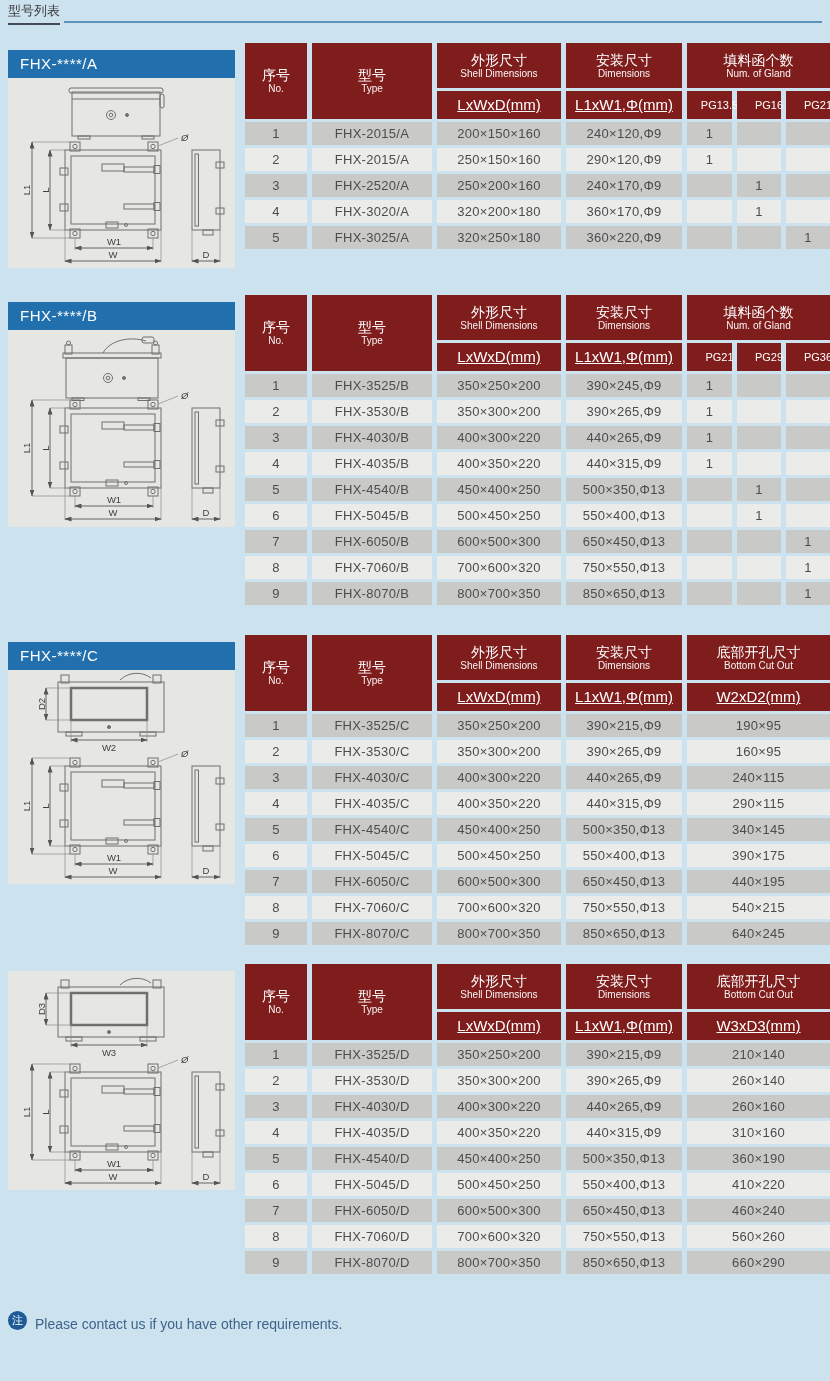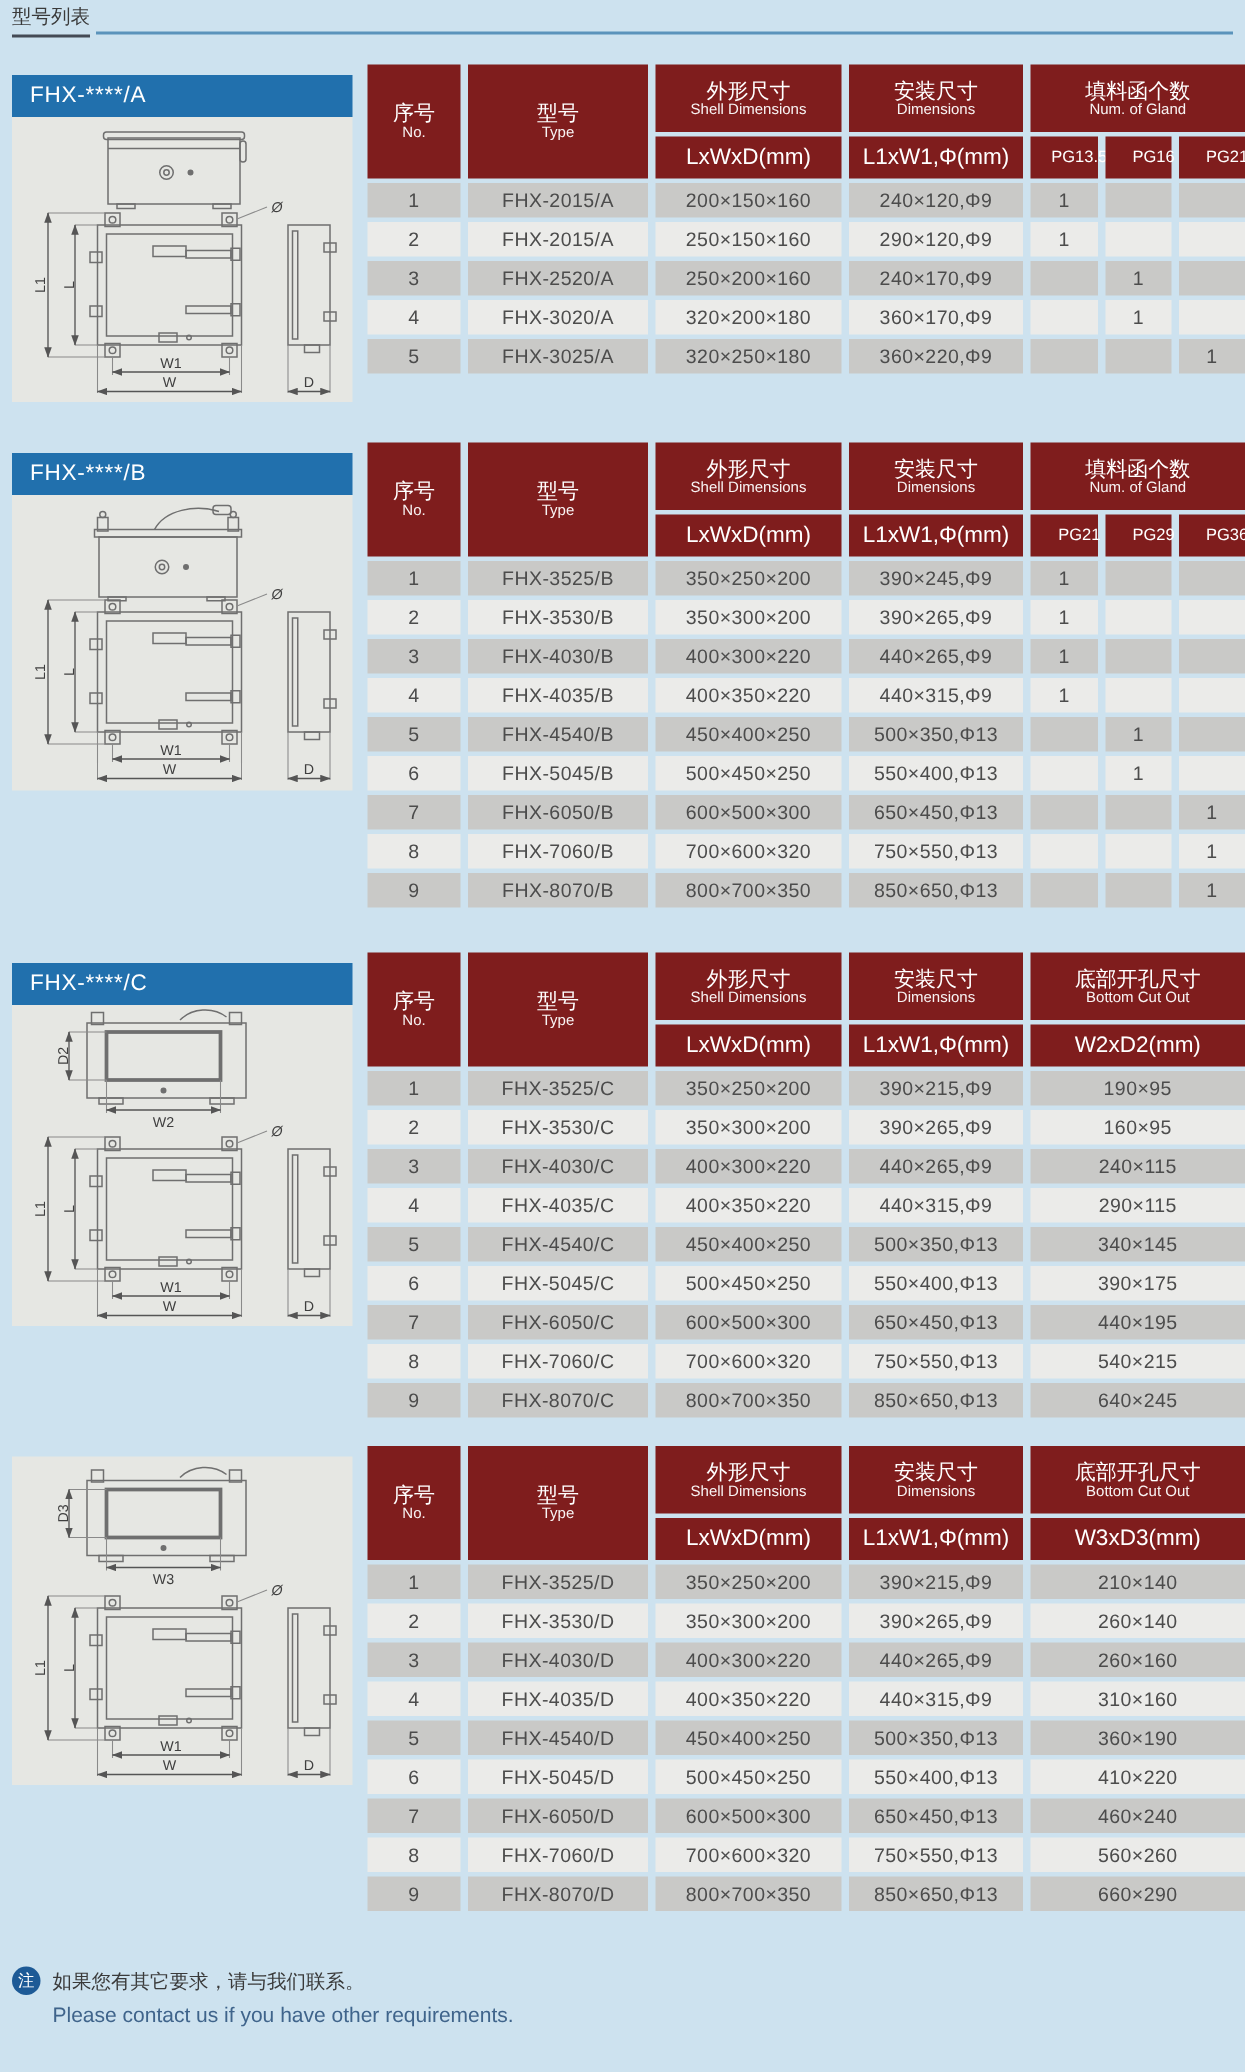--- a/index.html
+++ b/index.html
@@ -34,21 +34,21 @@
   .h-shell{grid-column:3;grid-row:1;}
   .h-mount{grid-column:4;grid-row:1;}
   .h-g{grid-column:5/8;grid-row:1;}
   .h-cut{grid-column:5;grid-row:1;}
   .h-shell-sub{grid-column:3;grid-row:2;}
   .h-mount-sub{grid-column:4;grid-row:2;}
   .h-pg1{grid-column:5;grid-row:2;}
   .h-pg2{grid-column:6;grid-row:2;}
   .h-pg3{grid-column:7;grid-row:2;}
   .h-cut-sub{grid-column:5;grid-row:2;}
-  .sub{font-size:15px;}
+  .sub{font-size:15px;text-decoration:underline;}
   .pgtxt{font-size:11px;padding-left:20px;}
   .cell{display:flex;align-items:center;justify-content:center;font-size:13px;color:#4c4c4c;letter-spacing:0.3px;white-space:nowrap;}
   .c-dark{background:#c9c9c7;}
   .c-light{background:#ebebe9;}
 
   
   .note{display:flex;margin:37px 8px 0 8px;}
   .note-badge{width:19px;height:19px;border-radius:50%;background:#1d5a96;color:#fff;font-size:11px;display:flex;align-items:center;justify-content:center;flex:none;margin-right:8px;margin-top:0;}
   .note-zh{font-size:13px;color:#3a3a3a;line-height:19px;}
   .note-en{font-size:14px;color:#3f648b;margin-top:5px;}
@@ -544,18 +544,17 @@
             <div class="cell c-dark">660×290</div>
           </div>
       </div>
     </div>
 
   </div>
 
   <div class="note">
     <div class="note-badge">注</div>
     <div>
-      <div class="note-zh">如果您有其它要求，请与我们联系。</div>
       <div class="note-en">Please contact us if you have other requirements.</div>
     </div>
   </div>
 
 </div>
 
 </body></html>

